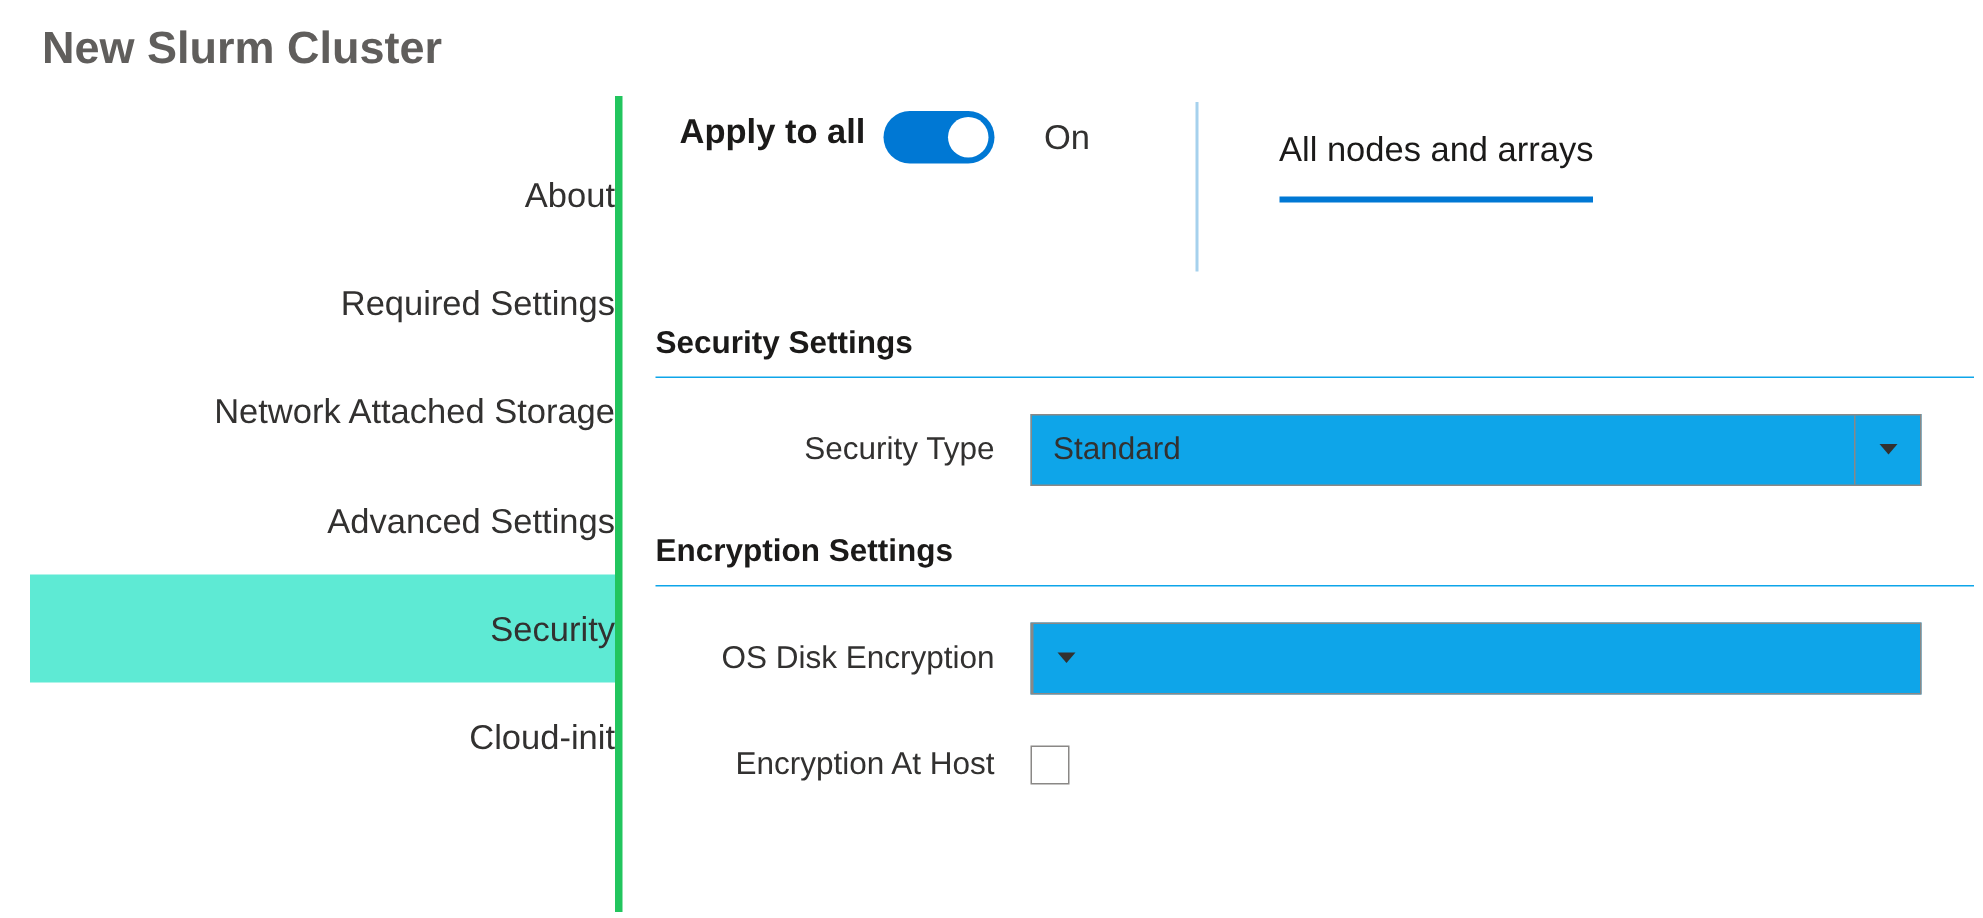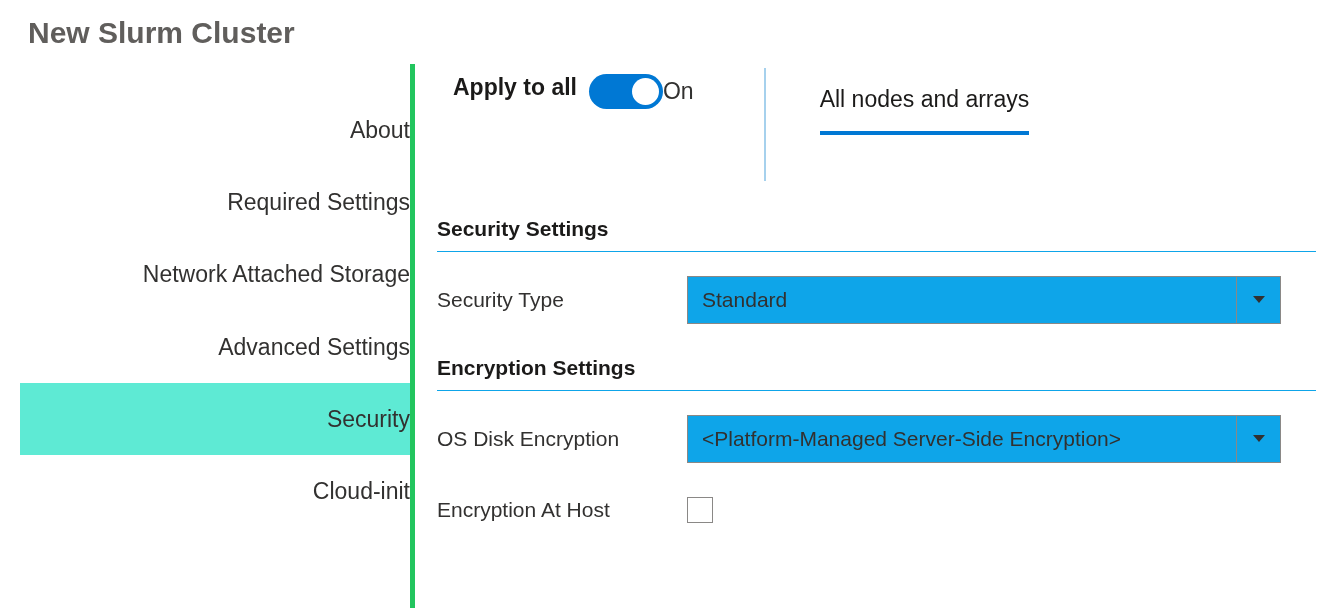--- a/index.html
+++ b/index.html
@@ -62,21 +62,21 @@
       padding-left: 16px;
     }
     .apply-to-all-label {
       font-size: 23px;
       font-weight: 700;
       color: #1b1a19;
     }
     .toggle-row {
       display: flex;
       align-items: center;
-      gap: 0;
+      gap: 33px;
     }
     .toggle {
       width: 74px;
       height: 35px;
       background: #0078d4;
       border-radius: 20px;
       position: relative;
       cursor: pointer;
     }
     .toggle-knob {
@@ -121,20 +121,21 @@
       border-bottom: 1px solid #0ea5e9;
       margin-right: 6px;
     }
     .form-row {
       display: flex;
       align-items: center;
       padding: 24px 0 24px 0;
     }
     .form-label {
       width: 250px;
+      text-align: right;
       font-size: 21px;
       color: #323130;
       padding-right: 24px;
     }
     .dropdown {
       display: flex;
       align-items: center;
       border: 1px solid #8a8886;
       height: 48px;
       width: 594px;
@@ -227,21 +228,20 @@
           </div>
         </div>
       </div>
     </div>
 
     <div class="section">
       <div class="section-title">Encryption Settings</div>
       <div class="form-row">
         <div class="form-label">OS Disk Encryption</div>
         <div class="dropdown">
-          <div class="dropdown-value">&lt;Platform-Managed Server-Side Encryption&gt;</div>
           <div class="dropdown-arrow">
             <svg viewBox="0 0 14 10">
                 <path d="M1 1 L7 8 L13 1 Z" fill="#323130"></path>
               </svg>
           </div>
         </div>
       </div>
       <div class="form-row checkbox-row">
         <div class="form-label">Encryption At Host</div>
         <div class="checkbox"></div>

